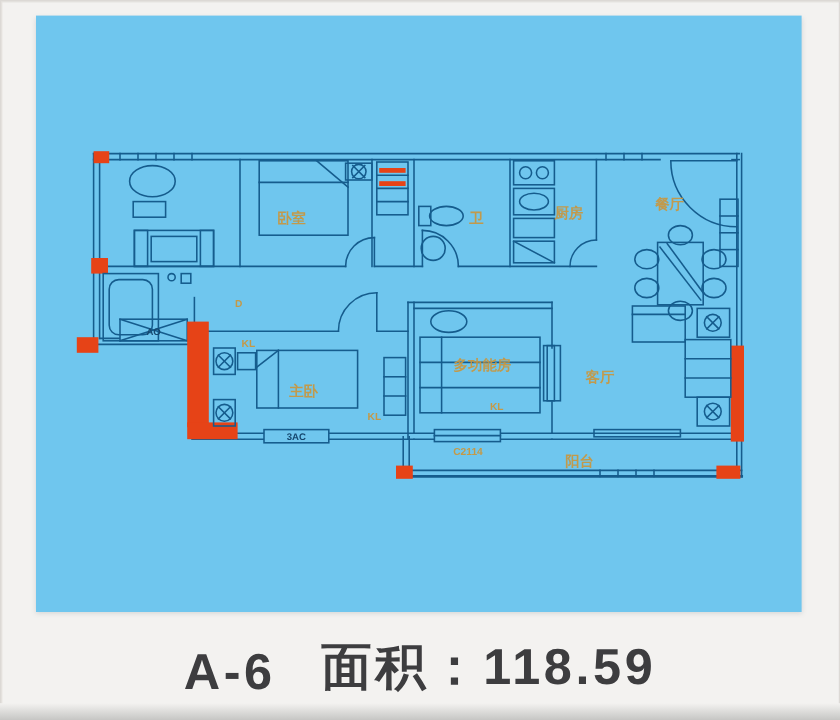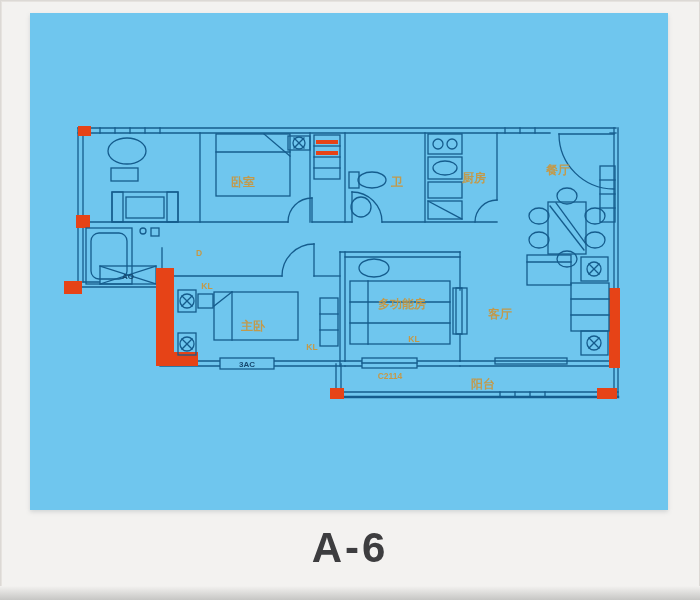--- a/index.html
+++ b/index.html
@@ -17,21 +17,21 @@
   svg.plan{position:absolute;left:0;top:0;width:700px;height:600px;}
   .ln{stroke:var(--line);fill:none;stroke-width:1.3;stroke-linecap:square;}
   .lnthick{stroke-width:2.4;}
   .fillc{fill:var(--canvas);}
   .red{fill:var(--accent);stroke:none;}
   svg text{font-family:"Liberation Sans",sans-serif;text-anchor:middle;}
   .room-label{fill:var(--room-label);font-size:12px;opacity:.92;font-weight:bold;}
   .code-o{fill:var(--room-label);font-size:8.5px;font-weight:bold;opacity:.95;}
   .code-n{fill:var(--code-label);font-size:8px;font-weight:bold;}
   .caption{position:absolute;left:0;top:524px;width:700px;height:60px;
-           display:flex;align-items:flex-start;justify-content:center;gap:38px;
+           display:flex;align-items:flex-end;justify-content:center;gap:38px;
            color:var(--caption-text);font-size:42px;font-weight:600;letter-spacing:3px;}
   .bottom-shade{position:absolute;left:0;bottom:0;width:700px;height:14px;
                 background:linear-gradient(#f3f2f0,#c6c6c4);}
 </style>
 </head>
 <body>
 
 <div class="stage">
   <div class="plan-card"></div>
 
@@ -267,16 +267,17 @@
       <text class="code-o" x="312" y="350">KL</text>
       <text class="code-o" x="414" y="342">KL</text>
       <text class="code-n" x="128" y="279">AO</text>
       <text class="code-n" x="247" y="367">3AC</text>
       <text class="code-o" x="390" y="379">C2114</text>
     </g>
   </svg>
 
   <div class="caption">
     <span>A-6</span>
+    <span>面积：118.59</span>
   </div>
 
   <div class="bottom-shade"></div>
 </div>
 
 </body></html>

